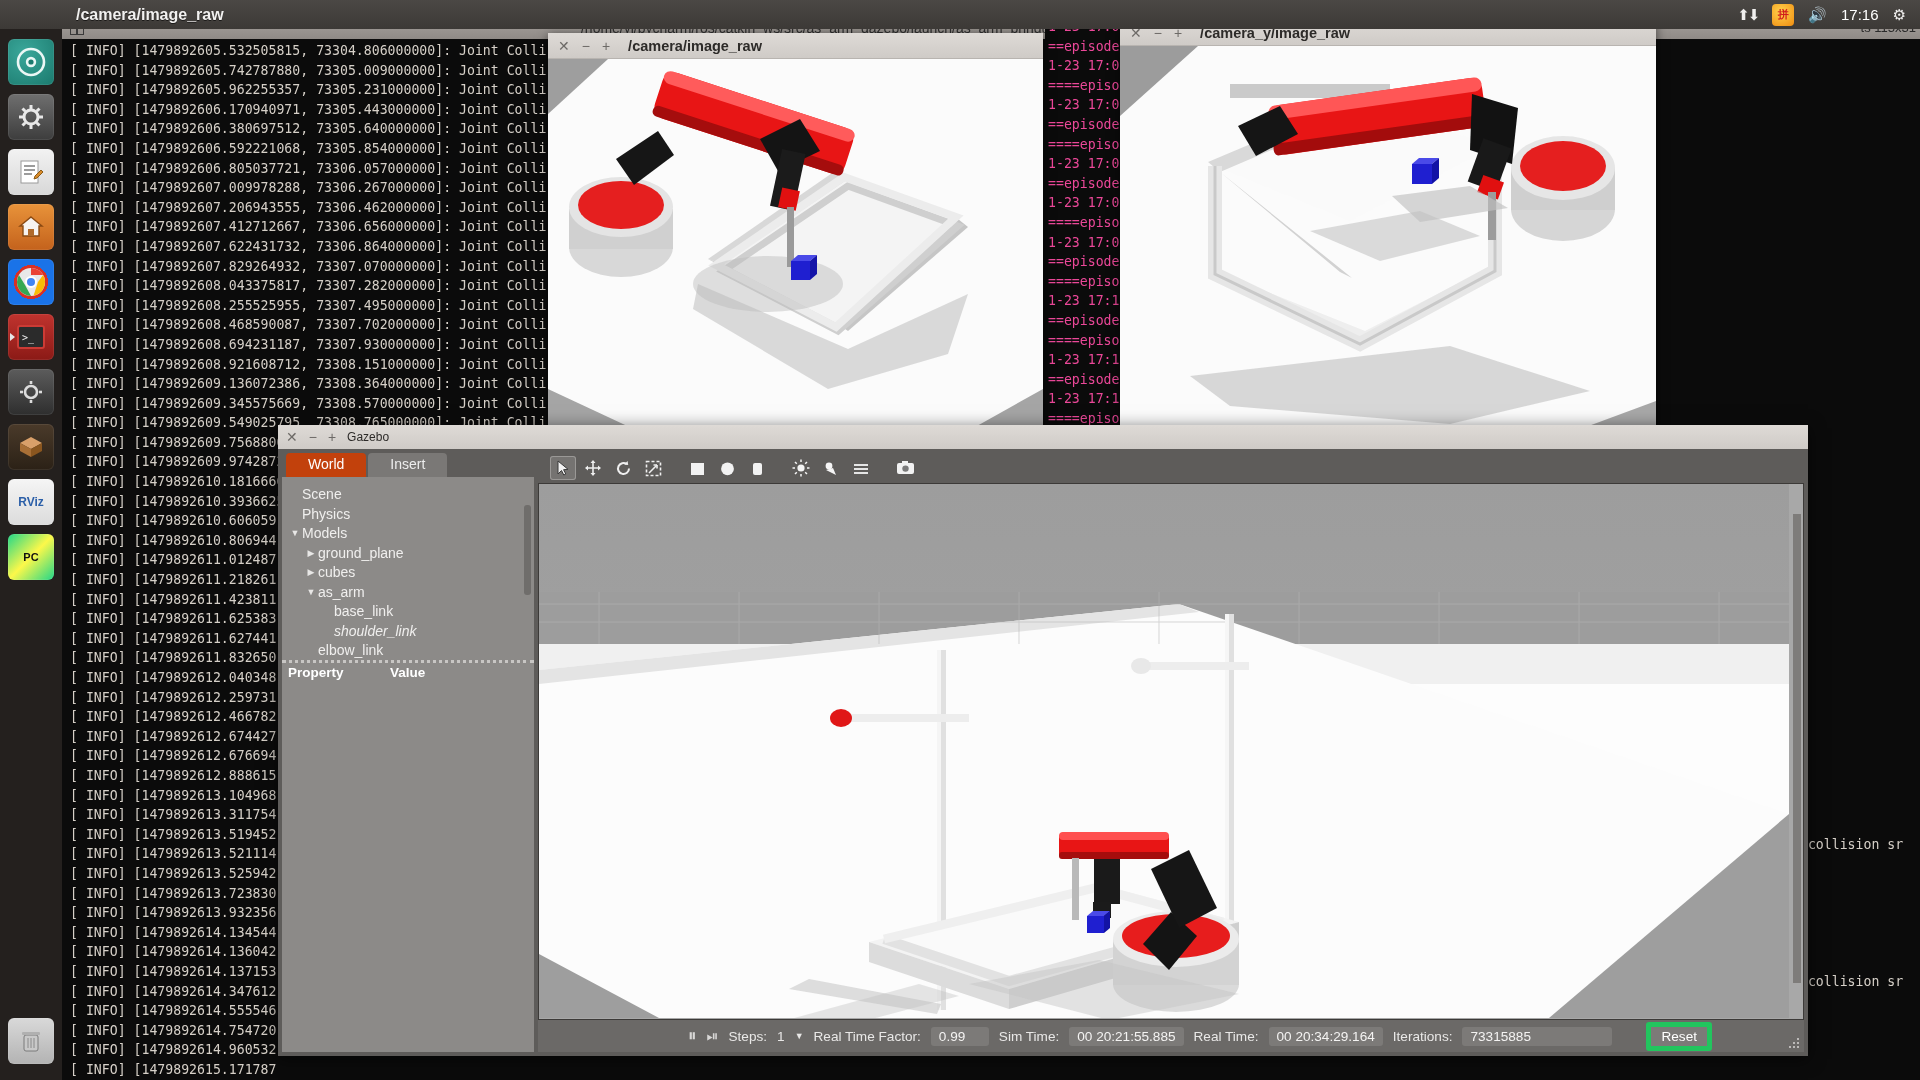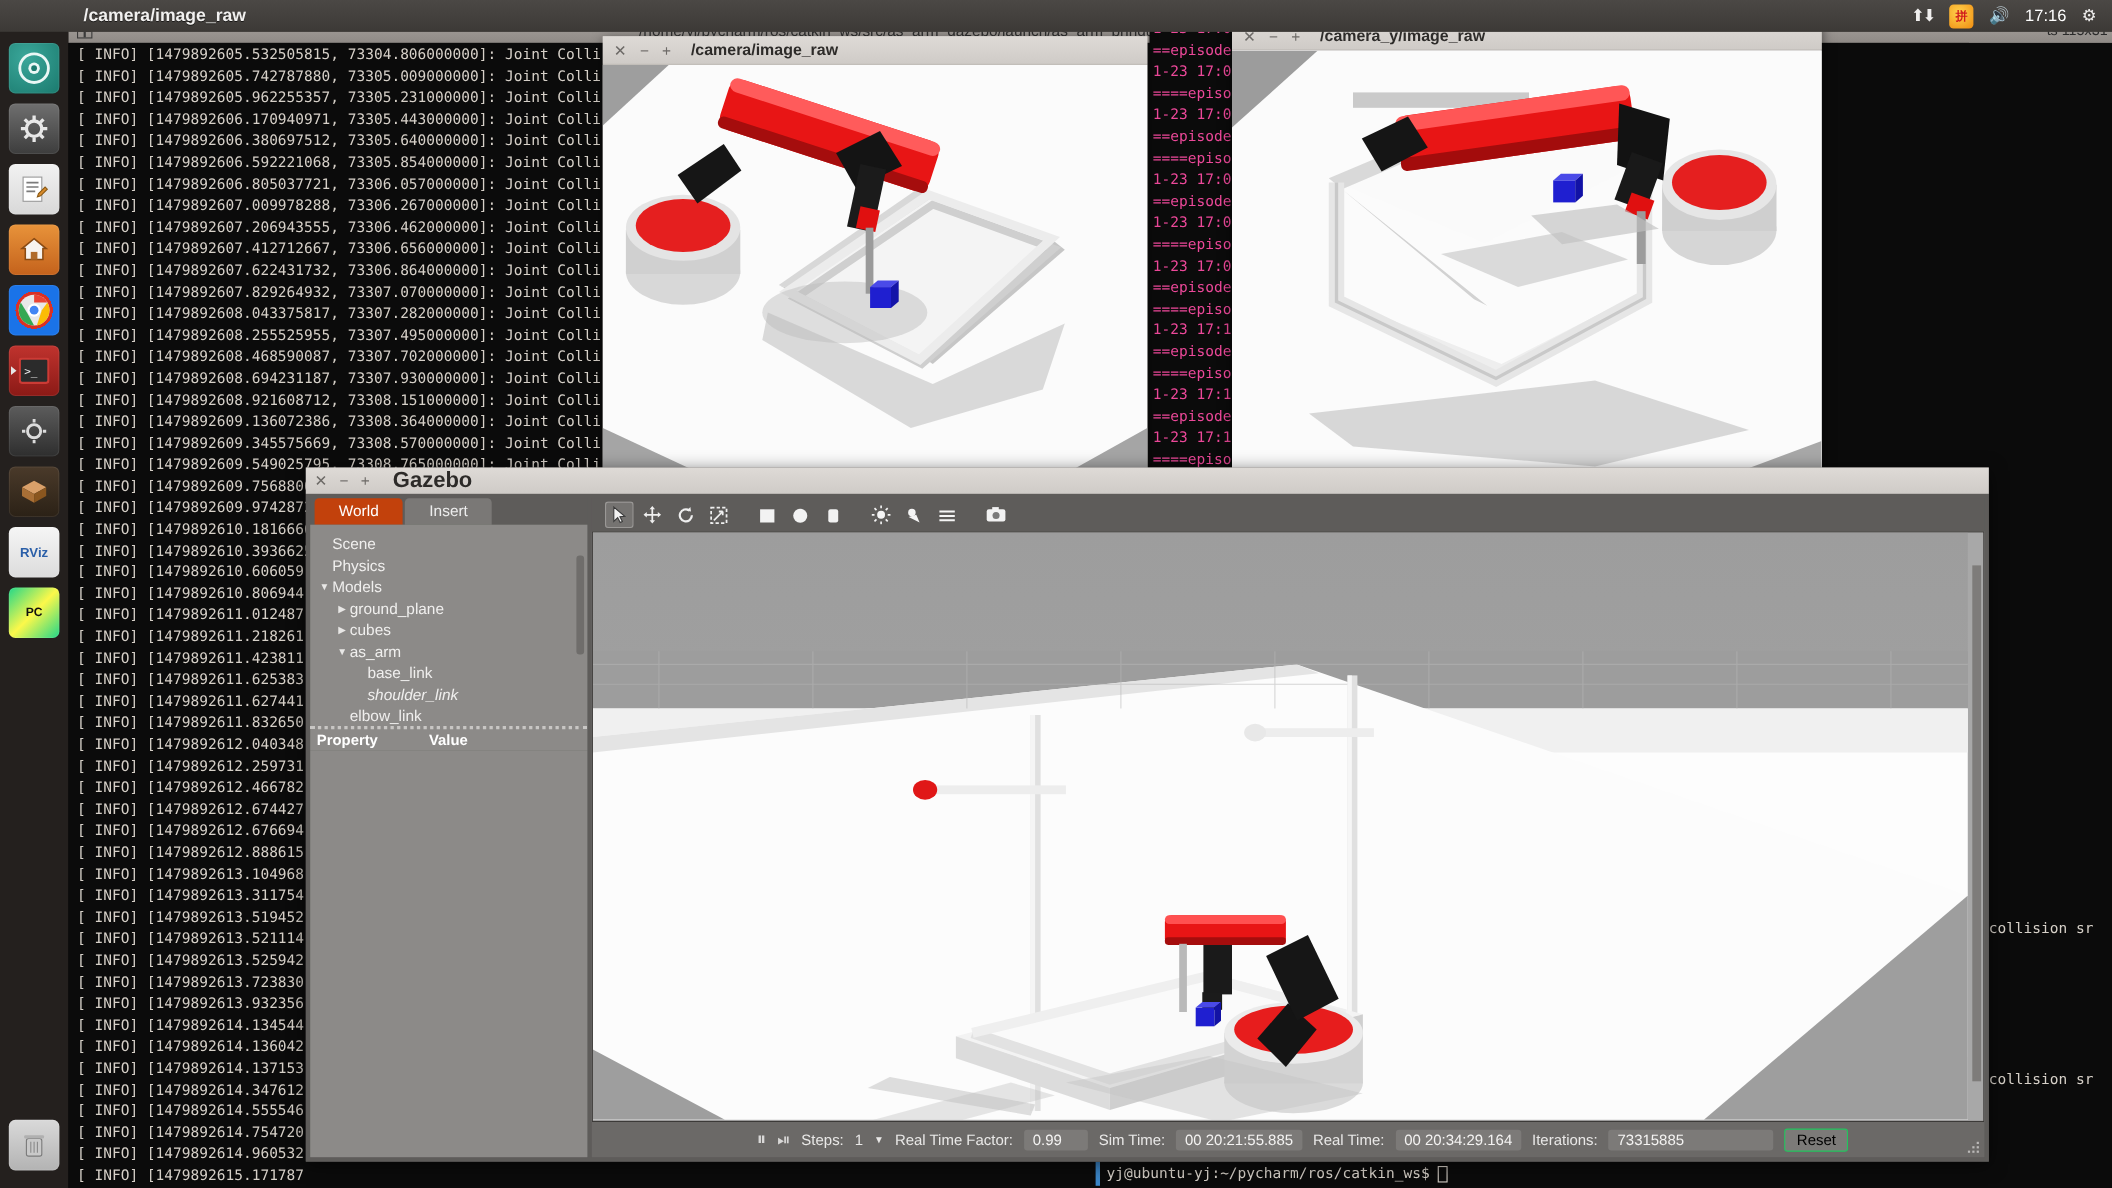--- a/index.html
+++ b/index.html
@@ -120,21 +120,21 @@
   .imgwin .wtitle { font-weight: bold; font-size: 14.5px; color:#2d2b29; margin-left: 6px; }
   .imgwin .canvas { position: relative; background:#fdfdfd; overflow: hidden; }
 
   
   .gz-win {
     position: absolute; left: 278px; top: 425px; width: 1530px; height: 631px;
     background: #5e5c5a; z-index: 40; box-shadow: 0 3px 16px rgba(0,0,0,.6);
   }
   .gz-tb { height: 24px; background: linear-gradient(to bottom,#dedad6,#cfcbc7);
      display:flex; align-items:center; padding-left:8px; gap:11px; }
-  .gz-title { font-weight:bold; font-size:20px; color:#2d2b29; margin-left:10px; }
+  .gz-title { font-weight:normal; font-size:12px; color:#2d2b29; }
   .gz-body { display: flex; height: calc(100% - 24px); background: #5e5c5a; padding: 4px; gap: 4px; }
 
   .gz-left { width: 252px; display: flex; flex-direction: column; background:#5e5c5a; }
   .gz-tabs { display:flex; height: 24px; padding-left: 4px; }
   .gz-tab { padding: 3px 22px 3px 22px; font-size: 14px; color:#ededed;
      background:#7a7876; border-radius: 4px 4px 0 0; margin-right: 2px; }
   .gz-tab.active { background: #c2410c; color:#fff; }
   .gz-tree { flex:1; background:#8c8a88; position:relative; overflow:hidden; padding: 8px 0 0 0; }
   .tnode { color:#f0efee; font-size: 14px; line-height: 19.5px; display:flex; align-items:flex-end; white-space:nowrap; }
   .tnode .arrow { width: 14px; display:inline-block; text-align:center; font-size:9px; color:#e8e7e6; }
@@ -148,21 +148,21 @@
   .gz-toolbar { height: 30px; background:#5e5c5a; display:flex; align-items:center; gap:4px; padding-left:12px; }
   .tbtn { width: 26px; height: 24px; border-radius:3px; display:flex; align-items:center;
      justify-content:center; color:#efefef; }
   .tbtn.sel { background:#757371; box-shadow: inset 0 0 0 1px #9a9896; }
   .tsep { width: 10px; }
   .gz-scene { flex:1; position: relative; overflow:hidden; background:#a8a8a8;
      border: 1px solid #3c3a38; }
   .gz-status { height: 32px; background:#6b6967; display:flex; align-items:center;
      gap: 10px; padding-left: 150px; color:#e9e8e7; font-size: 13.6px; }
   .stat-val { background: #7c7a78; border-radius:3px; padding: 2px 8px; color:#f4f3f2; min-width: 58px; }
-  .reset-btn { background:#7c7a78; border:1px solid #22c55e; border-radius:3px; padding: 2px 10px; color:#000000; }
+  .reset-btn { background:#7c7a78; border:5px solid #22c55e; border-radius:3px; padding: 2px 10px; color:#ffffff;margin-left:24px; }
   .gz-vscroll { position:absolute; right:2px; top:30px; width:8px; bottom:36px; background:#7e7c7a; }
   .gz-grip { position:absolute; right:4px; bottom:3px; width:12px; height:12px; opacity:.8;}
 
   
   svg { display:block; }
   .no-sel { user-select:none; }
 </style>
 </head>
 <body>
 
@@ -182,25 +182,20 @@
       <div class="ln">k_collision sr</div>
       <div class="ln"></div><div class="ln"></div>
       <div class="ln">k_collision sr</div>
       <div class="ln"></div><div class="ln"></div>
       
     </div>
   </div>
 
   <div class="epi-term" id="epi-lines"><div style="height: 19.6px;">1-23 17:04</div><div style="height: 19.6px;">==episode</div><div style="height: 19.6px;">1-23 17:04</div><div style="height: 19.6px;">====episod</div><div style="height: 19.6px;">1-23 17:05</div><div style="height: 19.6px;">==episode</div><div style="height: 19.6px;">====episod</div><div style="height: 19.6px;">1-23 17:07</div><div style="height: 19.6px;">==episode</div><div style="height: 19.6px;">1-23 17:07</div><div style="height: 19.6px;">====episod</div><div style="height: 19.6px;">1-23 17:08</div><div style="height: 19.6px;">==episode</div><div style="height: 19.6px;">====episod</div><div style="height: 19.6px;">1-23 17:10</div><div style="height: 19.6px;">==episode</div><div style="height: 19.6px;">====episod</div><div style="height: 19.6px;">1-23 17:11</div><div style="height: 19.6px;">==episode</div><div style="height: 19.6px;">1-23 17:11</div><div style="height: 19.6px;">====episod</div><div style="height: 19.6px;">1-23 17:13</div></div>
 
-  <div class="prompt-term">
-    <span class="prompt-bar"></span>
-    <span>yj@ubuntu-yj:~/pycharm/ros/catkin_ws$</span>
-    <span class="prompt-cursor"></span>
-  </div>
 
   <div class="imgwin" style="left:548px; top:33px; width:495px; height:398px;">
     <div class="tb">
       <span class="wbtn">✕</span>
       <span class="wbtn">−</span>
       <span class="wbtn">+</span>
       <span class="wtitle">/camera/image_raw</span>
     </div>
     <div class="canvas" style="height:372px">
       <svg width="495" height="372" viewBox="0 0 495 372">

